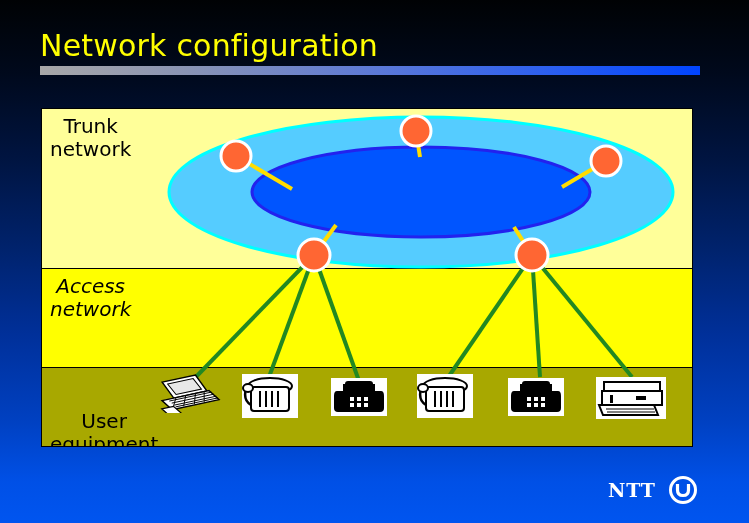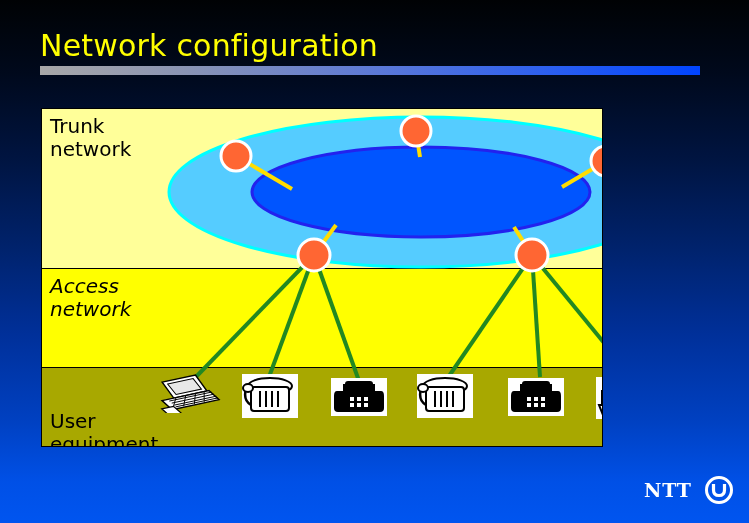--- a/index.html
+++ b/index.html
@@ -15,20 +15,21 @@
     background: linear-gradient(to bottom,
         #000204 0%,
         #00091c 14%,
         #001440 30%,
         #00236e 48%,
         #00309a 64%,
         #0040c0 80%,
         #0050e6 92%,
         #0055f0 100%);
     font-family: "DejaVu Sans", sans-serif;
+    text-align: center;
   }
 
   
   #slide-title {
     position: absolute;
     left: 40px;
     top: 31px;
     font-size: 30px;
     letter-spacing: 0.2px;
     color: #ffff00;
@@ -42,21 +43,21 @@
     width: 660px;
     height: 9px;
     background: linear-gradient(to right, #a8a8a8 0%, #8a94b4 22%, #5a78d8 52%, #2a5ef0 78%, #0044ff 100%);
   }
 
   
   #diagram-panel {
     position: absolute;
     left: 41px;
     top: 108px;
-    width: 562px;
+    width: 652px;
     height: 339px;
     border: 1px solid #000000;
     box-sizing: border-box;
     overflow: hidden;
   }
   .band {
     position: absolute;
     left: 0;
     width: 100%;
     box-sizing: border-box;
@@ -107,21 +108,20 @@
   .device svg { display: block; }
 
   
   #ntt-logo {
     position: absolute;
     left: 608px;
     top: 475px;
     display: flex;
     align-items: center;
     gap: 12px;
-    margin-left: 36px;
   }
   #ntt-wordmark {
     color: #ffffff;
     font-family: "DejaVu Serif", serif;
     font-weight: bold;
     font-size: 19px;
     letter-spacing: 1px;
     line-height: 1;
   }
   #ntt-mark { display: block; }

